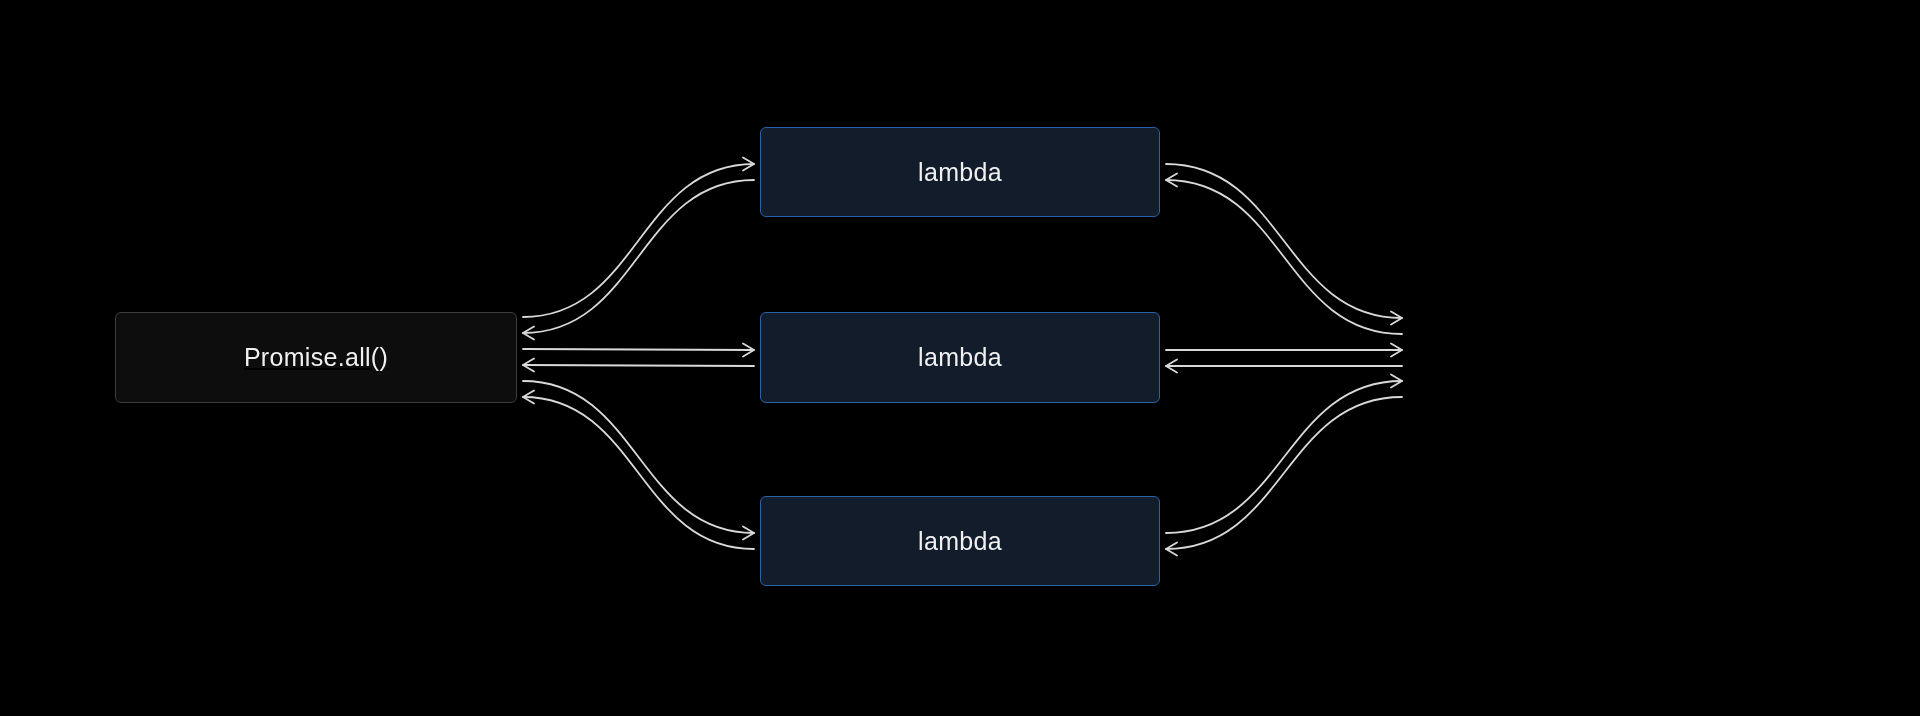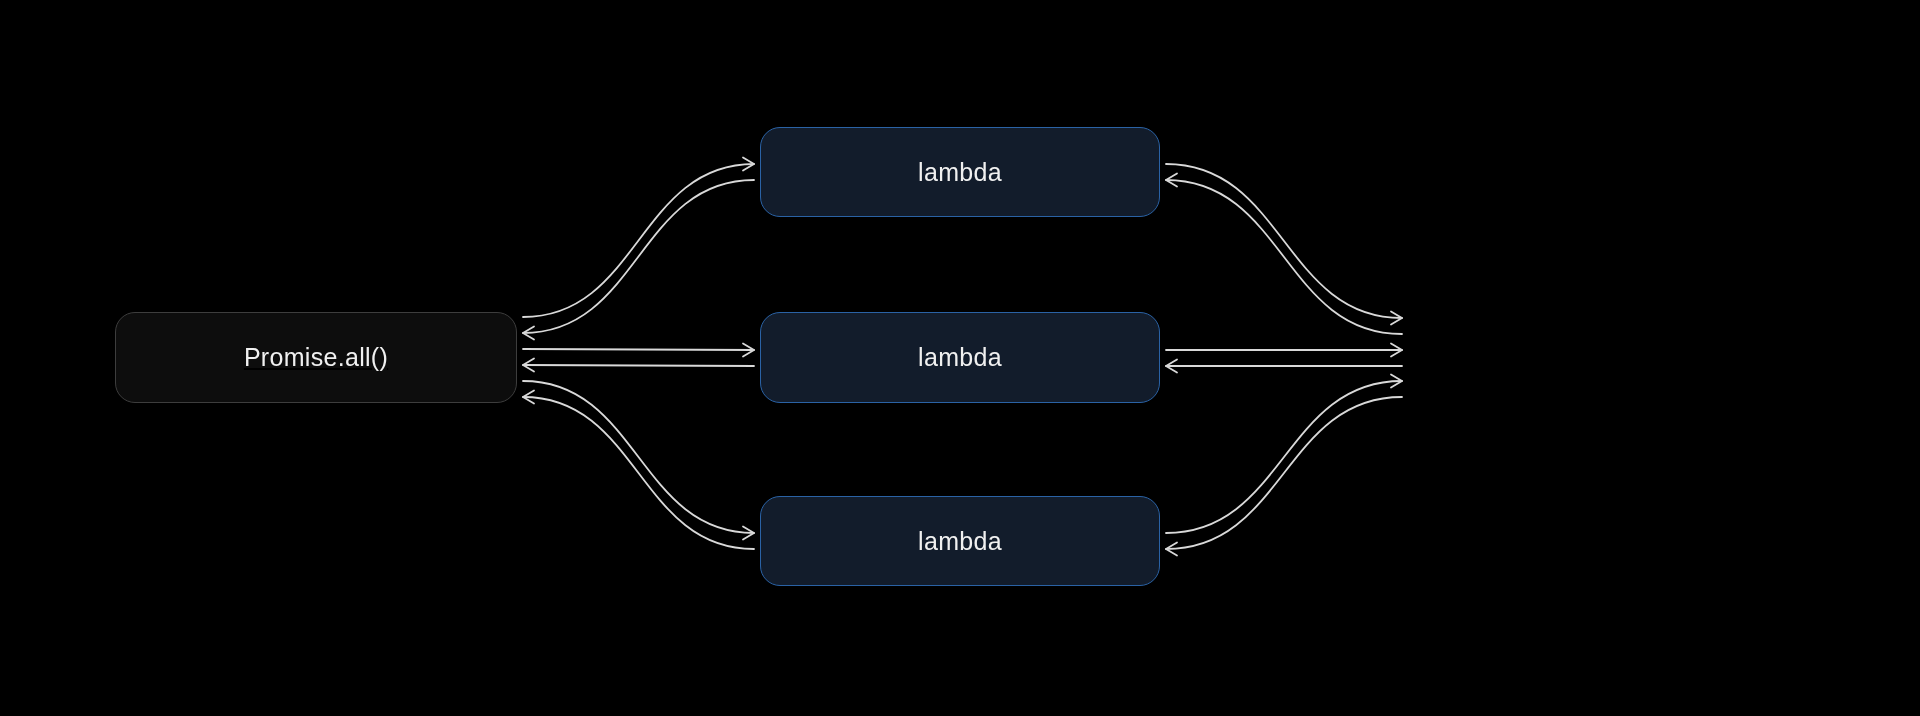--- a/index.html
+++ b/index.html
@@ -40,21 +40,21 @@
     stroke: var(--edge);
     stroke-width: 1.8;
     stroke-linecap: round;
     stroke-linejoin: round;
   }
   .node {
     position: absolute;
     display: flex;
     align-items: center;
     justify-content: center;
-    border-radius: 20px;
+    border-radius: 6px;
     border: 1.6px solid transparent;
   }
   .node--dark {
     background: var(--node-dark-fill);
     border-color: var(--node-dark-border);
     text-decoration: underline;
   }
   .node--blue {
     background: var(--node-blue-fill);
     border-color: var(--node-blue-border);

